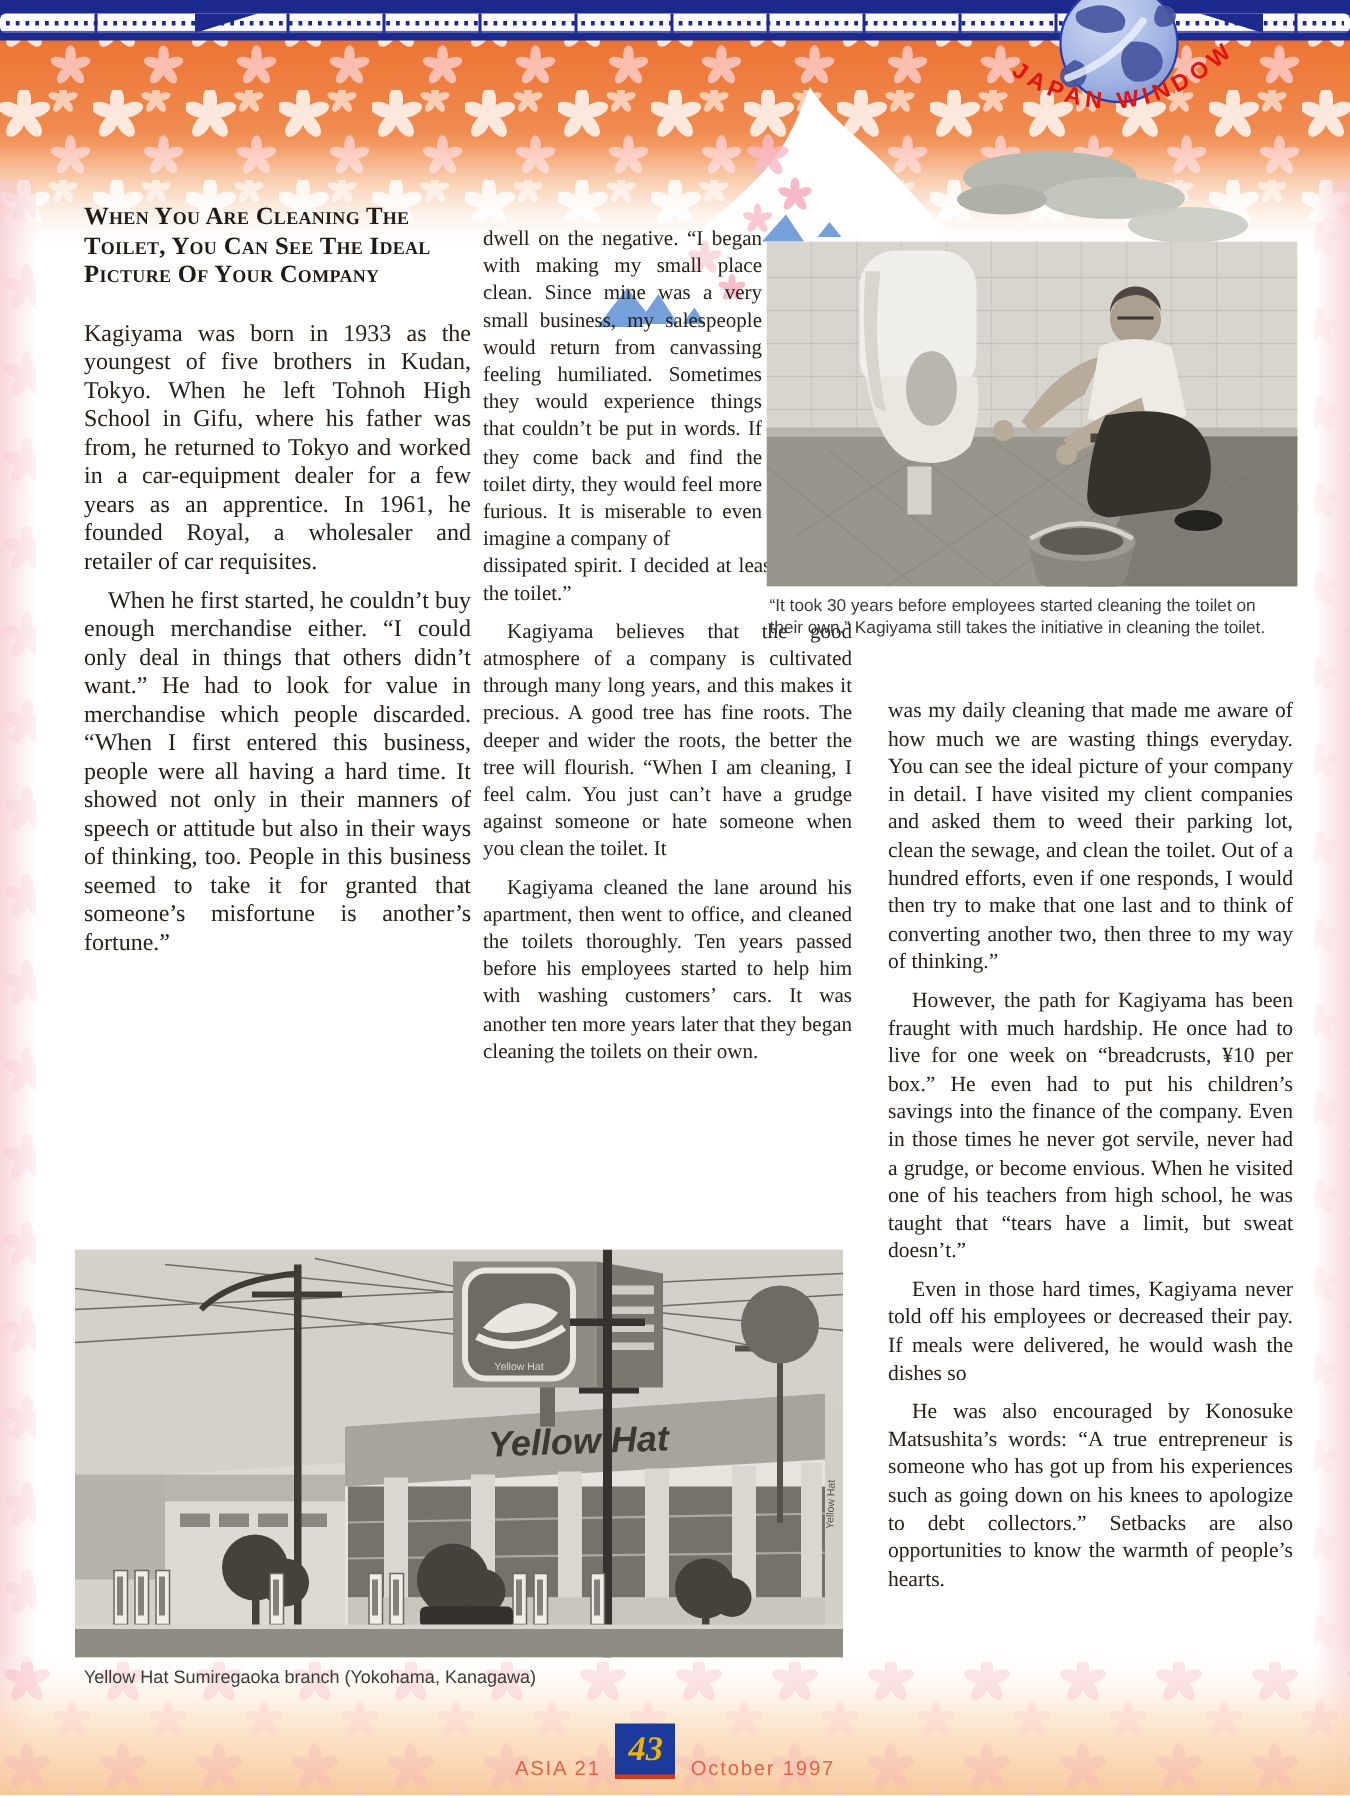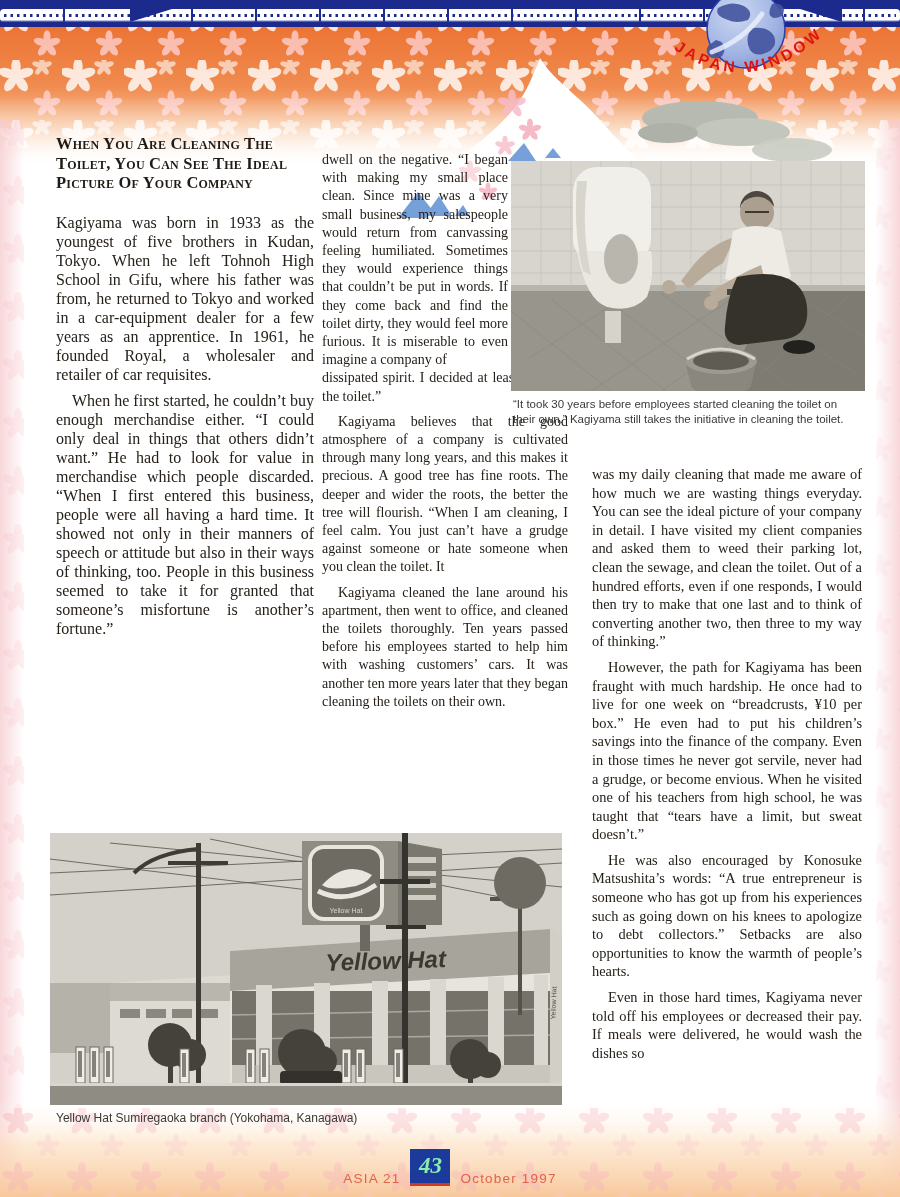--- a/index.html
+++ b/index.html
@@ -14,21 +14,21 @@
   .col2 .narrow{width:186px;margin-bottom:0;}
   .col3{left:592px;top:446px;width:270px;font-size:14.4px;line-height:18.6px;margin-top:19px;}
   .fig{position:absolute;margin:0;padding:0;}
   .fig svg{display:block;}
   .fig1{left:511px;top:161px;}
   .fig2{left:50px;top:833px;}
   .caption{position:absolute;font-family:"Liberation Sans",sans-serif;color:#3a3a38;}
   .cap1{left:513px;top:397px;width:348px;font-size:11.5px;line-height:14.5px;}
   .cap2{left:56px;top:1111px;width:420px;font-size:12px;}
   .footer{position:absolute;left:0;top:1149px;width:900px;display:flex;justify-content:center;align-items:flex-end;gap:10px;font-family:"Liberation Sans",sans-serif;color:#e2634a;font-size:13.5px;letter-spacing:1.2px;}
-  .pagebox{width:40px;height:34px;background:#1c3a9c;border-bottom:3px solid #cf3b1c;color:#86efac;display:flex;align-items:center;justify-content:center;font-family:"Liberation Serif",serif;font-style:italic;font-weight:700;font-size:23px;letter-spacing:0;}
+  .pagebox{width:40px;height:34px;background:#1c3a9c;border-bottom:3px solid #cf3b1c;color:#eab308;display:flex;align-items:center;justify-content:center;font-family:"Liberation Serif",serif;font-style:italic;font-weight:700;font-size:23px;letter-spacing:0;}
 </style>
 </head>
 <body>
 
 <div class="page">
 
   <svg class="bg" width="900" height="1197" viewBox="0 0 900 1197">
     <defs>
       <g id="fl">
         <ellipse cx="0" cy="-7.5" rx="3.8" ry="7"></ellipse>
@@ -153,22 +153,22 @@
     <section class="col col2">
       <p class="narrow">dwell on the negative. “I began with making my small place clean. Since mine was a very small business, my salespeople would return from canvassing feeling humiliated. Sometimes they would experience things that couldn’t be put in words. If they come back and find the toilet dirty, they would feel more furious. It is miserable to even imagine a company of</p>
       <p>dissipated spirit. I decided at least to clean the toilet.”</p>
       <p class="ind">Kagiyama believes that the good atmosphere of a company is cultivated through many long years, and this makes it precious. A good tree has fine roots. The deeper and wider the roots, the better the tree will flourish. “When I am cleaning, I feel calm. You just can’t have a grudge against someone or hate someone when you clean the toilet. It</p>
       <p class="ind">Kagiyama cleaned the lane around his apartment, then went to office, and cleaned the toilets thoroughly. Ten years passed before his employees started to help him with washing customers’ cars. It was another ten more years later that they began cleaning the toilets on their own.</p>
     </section>
 
     <section class="col col3">
       <p>was my daily cleaning that made me aware of how much we are wasting things everyday. You can see the ideal picture of your company in detail. I have visited my client companies and asked them to weed their parking lot, clean the sewage, and clean the toilet. Out of a hundred efforts, even if one responds, I would then try to make that one last and to think of converting another two, then three to my way of thinking.”</p>
       <p class="ind">However, the path for Kagiyama has been fraught with much hardship. He once had to live for one week on “breadcrusts, ¥10 per box.” He even had to put his children’s savings into the finance of the company. Even in those times he never got servile, never had a grudge, or become envious. When he visited one of his teachers from high school, he was taught that “tears have a limit, but sweat doesn’t.”</p>
+      <p class="ind">Even in those hard times, Kagiyama never told off his employees or decreased their pay. If meals were delivered, he would wash the dishes so</p>
       <p class="ind">He was also encouraged by Konosuke Matsushita’s words: “A true entrepreneur is someone who has got up from his experiences such as going down on his knees to apologize to debt collectors.” Setbacks are also opportunities to know the warmth of people’s hearts.</p>
-      <p class="ind">Even in those hard times, Kagiyama never told off his employees or decreased their pay. If meals were delivered, he would wash the dishes so</p>
     </section>
 
     <figure class="fig fig1">
       <svg width="354" height="230" viewBox="0 0 354 230">
         <rect width="354" height="230" fill="#d7d5ce"></rect>
         <g stroke="#c5c3bb" stroke-width="1" fill="none">
           <path d="M0,24 H354 M0,46 H354 M0,68 H354 M0,90 H354 M0,112 H354"></path>
           <path d="M30,0 V128 M60,0 V128 M90,0 V128 M120,0 V128 M150,0 V128 M180,0 V128 M210,0 V128 M240,0 V128 M270,0 V128 M300,0 V128 M330,0 V128" opacity="0.7"></path>
         </g>
         <rect y="124" width="354" height="6" fill="#b8b5ad"></rect>

